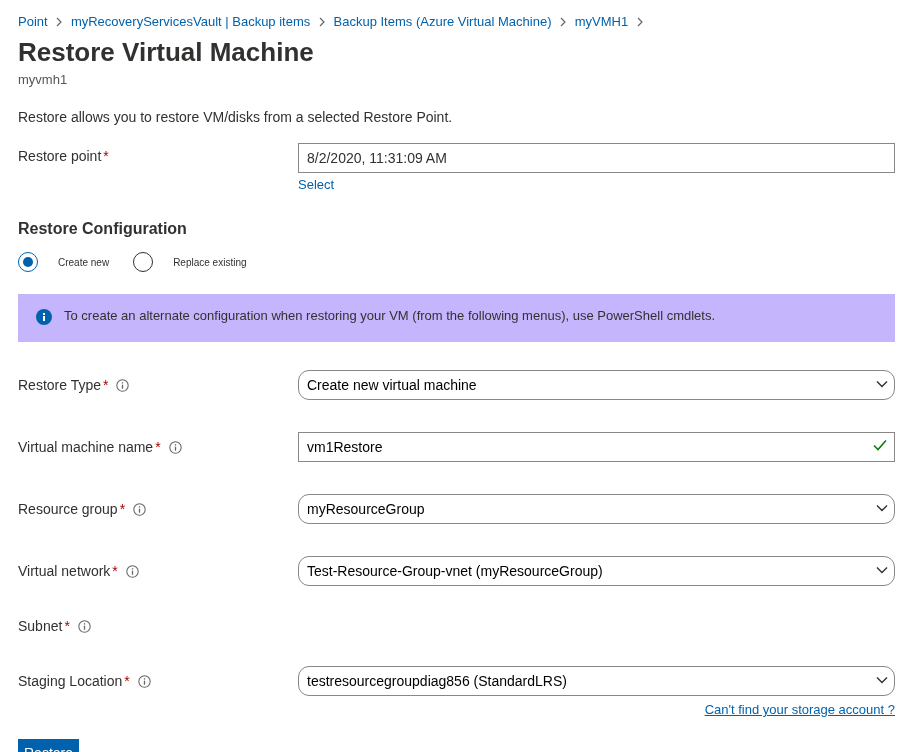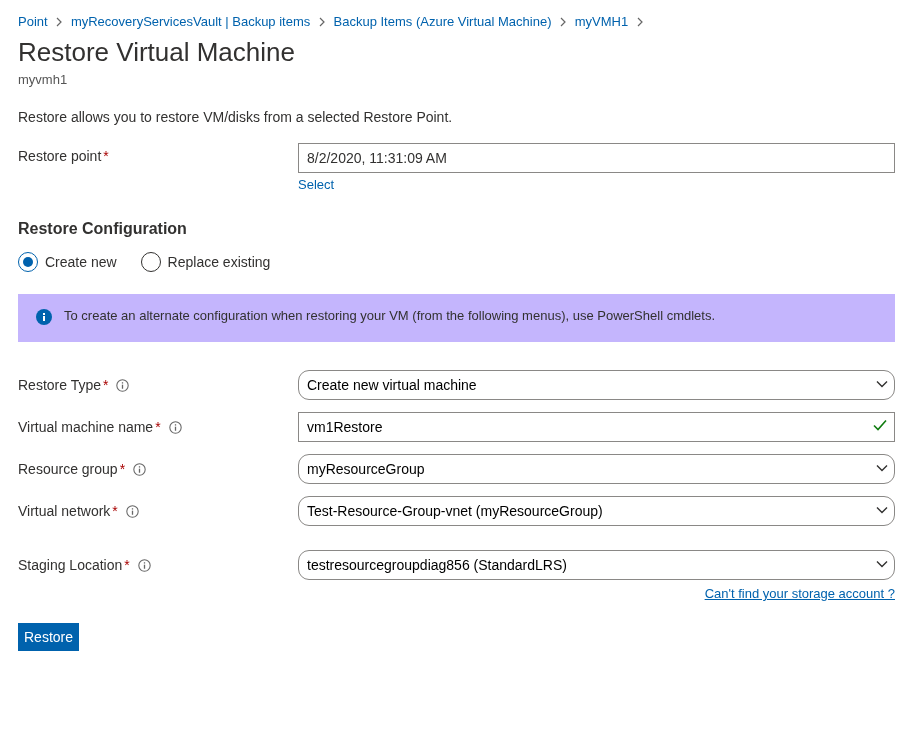--- a/index.html
+++ b/index.html
@@ -7,21 +7,21 @@
     margin: 0;
     font-family: "Segoe UI", -apple-system, sans-serif;
     font-size: 13px;
     color: #323130;
     background: #fff;
     padding: 14px 18px;
   }
   a { color: #0062ad; text-decoration: none; cursor: pointer; }
   .breadcrumb { font-size: 13px; margin-bottom: 8px; }
   .breadcrumb .sep { color: #666; margin: 0 4px; display: inline-block; position: relative; top:1px;}
-  h1 { font-size: 26px; font-weight: 400; margin: 2px 0 4px; }
+  h1 { font-size: 26px; font-weight: 700; margin: 2px 0 4px; }
   .subtitle { font-size: 13px; color: #555; margin-bottom: 22px; }
   .desc { font-size: 14px; margin-bottom: 18px; color: #323130; }
 
   .row { display: flex; align-items: flex-start; margin-bottom: 12px; }
   .row .label-col { width: 280px; padding-top: 5px; font-size: 14px; color: #323130; }
   .row .field-col { flex: 1; }
   .req { color: #a80000; margin-left: 2px; }
 
   .text-input, .select-input {
     width: 100%;
@@ -42,21 +42,21 @@
   }
   .check-icon {
     position: absolute; right: 8px; top: 50%; transform: translateY(-50%);
   }
 
   .select-link { font-size: 13px; margin-top: 4px; display:inline-block;text-align:right; }
 
   .section-head { font-size: 16px; font-weight: 600; margin: 28px 0 14px; }
 
   .radio-row { display:flex; gap:24px; align-items:center; margin-bottom: 22px; }
-  .radio-item { display:flex; align-items:center; gap:7px; font-size:14px; cursor:pointer;}
+  .radio-item { display:flex; align-items:center; gap:20px; font-size:10px; cursor:pointer;}
   .radio-outer {
     width:20px; height:20px; border-radius:50%;
     border:1px solid #323130; display:flex; align-items:center; justify-content:center;
   }
   .radio-outer.selected { border-color:#0062ad; }
   .radio-inner { width:10px; height:10px; border-radius:50%; background:#0062ad; }
 
   .info-banner {
     background:#c4b5fd; padding:14px 18px; display:flex; gap:12px; align-items:flex-start;
     margin-bottom: 28px; font-size:13px;
@@ -67,21 +67,21 @@
 
   .storage-link { text-align:right; margin-top:6px; font-size:13px;}
   .storage-link a { text-decoration: underline; }
 
   .footer { margin-top: 22px; }
   .btn-primary {
     background:#0062ad; color:#fff; border:none; padding:6px 6px;
     font-size:14px; cursor:pointer; font-family:inherit;
   }
 
-  .form-row { display:flex; align-items:center; margin-bottom: 12px; }
+  .form-row { display:flex; align-items:center; margin-bottom: 32px; }
   .form-row .label-col { width:280px; font-size:14px; }
   .form-row .field-col { flex:1; position:relative; }
 </style>
 </head>
 <body>
 
 <div class="breadcrumb">
   <a>Point</a>
   <span class="sep">
     <svg width="8" height="10" viewBox="0 0 8 10">
@@ -219,20 +219,30 @@
   </div>
   <div class="field-col select-wrap">
     <input type="text" readonly="" class="select-input" value="Test-Resource-Group-vnet (myResourceGroup)" style="">
     <span class="chev"><svg width="14" height="10" viewBox="0 0 14 10">
           <path d="M2 2l5 5 5-5" stroke="#323130" stroke-width="1.4" fill="none"></path>
         </svg></span>
   </div>
 </div>
 
 <div class="form-row">
+  <div class="label-col">
+    <span>Subnet</span><span class="req">*</span>
+    <span class="info-icon-inline">
+        <svg width="13" height="13" viewBox="0 0 16 16">
+          <circle cx="8" cy="8" r="7" fill="none" stroke="#666" stroke-width="1.3"></circle>
+          <rect x="7.2" y="7" width="1.6" height="5" fill="#666"></rect>
+          <rect x="7.2" y="4" width="1.6" height="1.6" fill="#666"></rect>
+        </svg>
+      </span>
+  </div>
 </div>
 
 <div class="form-row" style="margin-bottom:4px;">
   <div class="label-col">
     <span>Staging Location</span><span class="req">*</span>
     <span class="info-icon-inline">
         <svg width="13" height="13" viewBox="0 0 16 16">
           <circle cx="8" cy="8" r="7" fill="none" stroke="#666" stroke-width="1.3"></circle>
           <rect x="7.2" y="7" width="1.6" height="5" fill="#666"></rect>
           <rect x="7.2" y="4" width="1.6" height="1.6" fill="#666"></rect>

